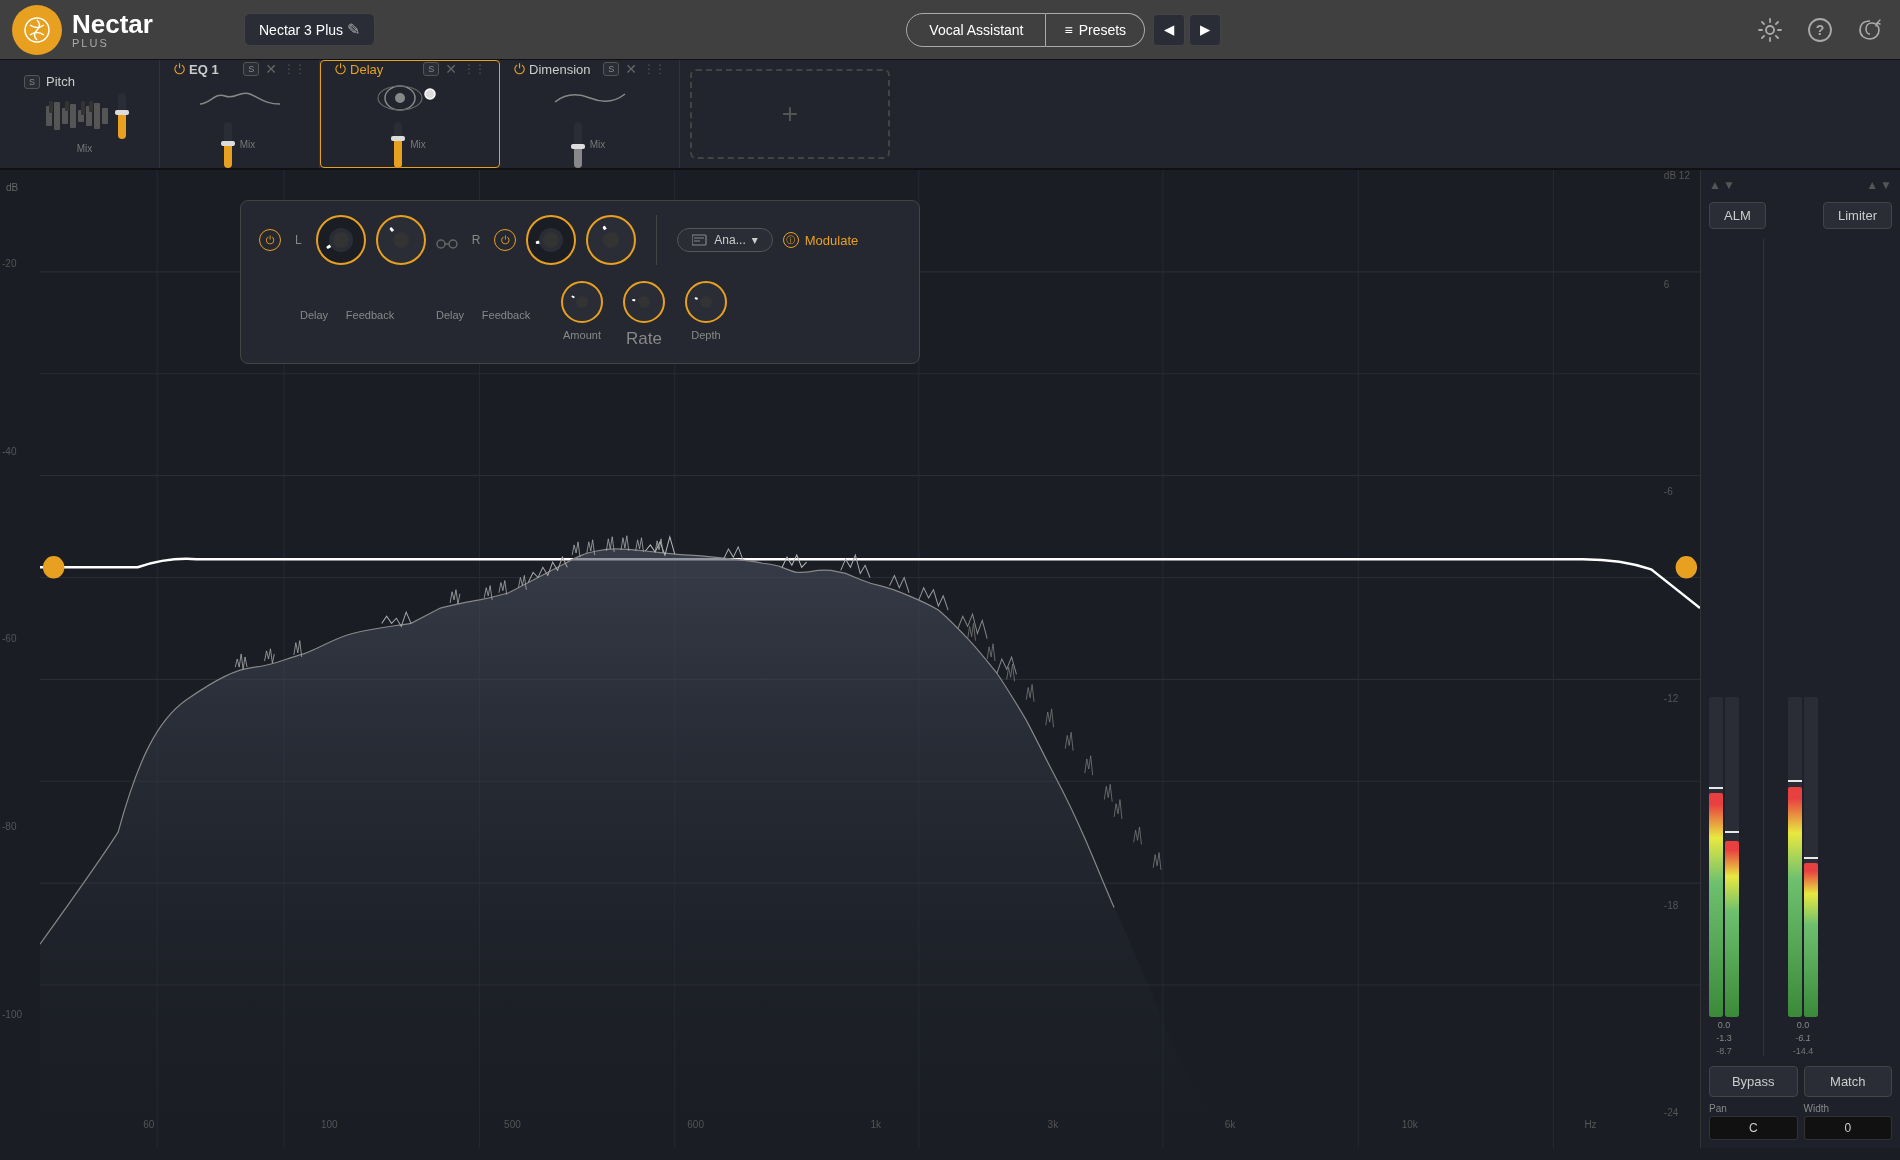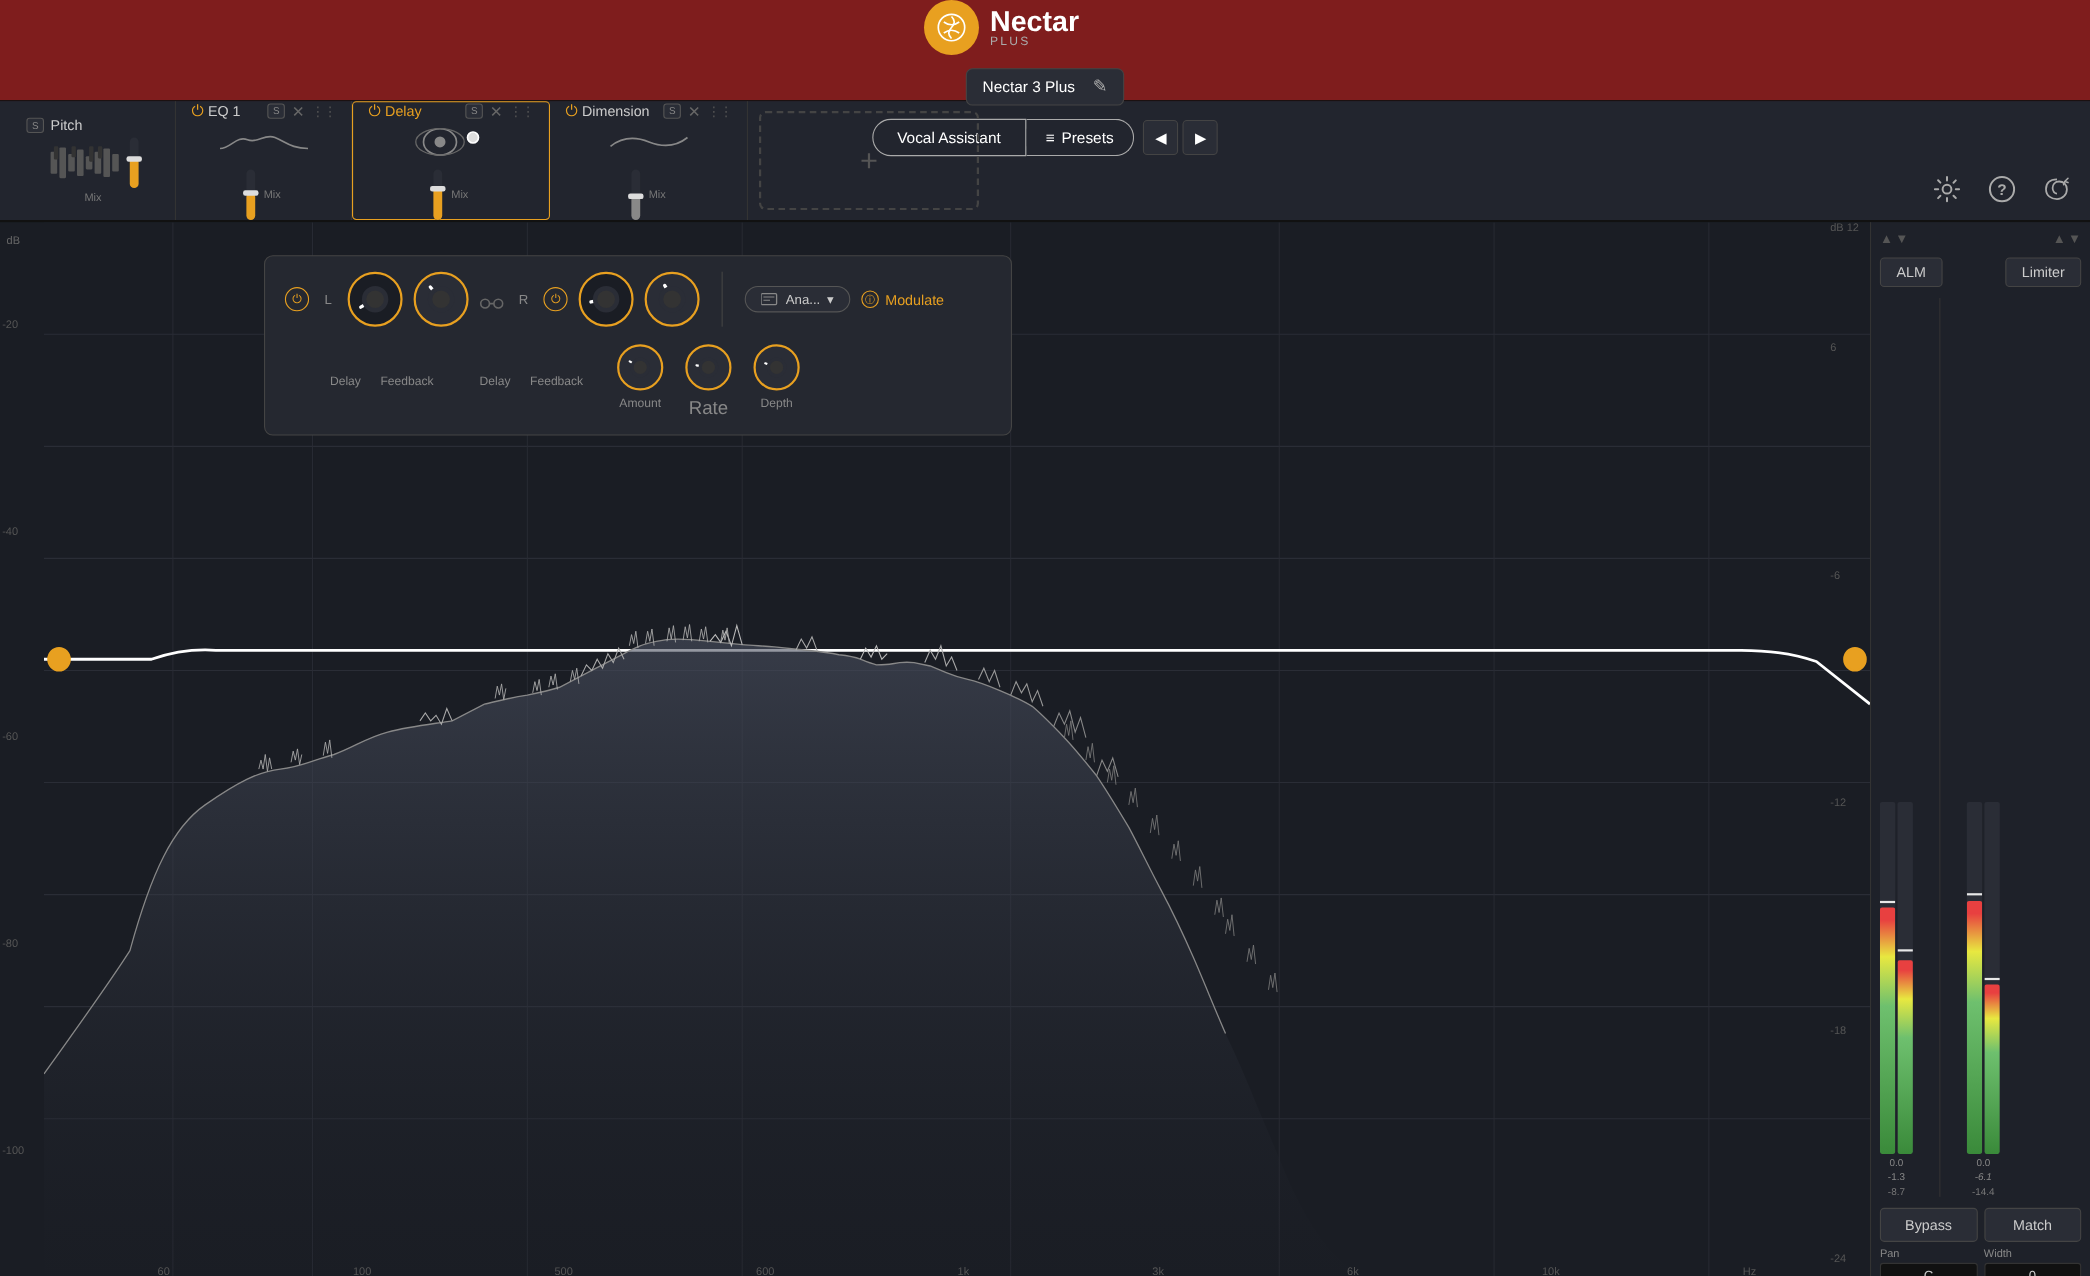--- a/index.html
+++ b/index.html
@@ -7,28 +7,27 @@
       background: #1a1d24;
       font-family: 'Arial', sans-serif;
       width: 1900px;
       height: 1160px;
       overflow: hidden;
       color: #ccc;
     }
 
     
     .top-bar {
-      background: #7f1d1d;
-      height: 92px;
+      background: #404040;
+      height: 60px;
       display: flex;
       align-items: center;
       padding: 0 12px;
       gap: 12px;
       border-bottom: 1px solid #111;
-      flex-direction: column;
     }
     .logo-area {
       display: flex;
       align-items: center;
       gap: 10px;
       width: 220px;
     }
     .logo-circle {
       width: 50px; height: 50px;
       background: #e8a020;
@@ -42,21 +41,21 @@
     .app-name-main { font-size: 26px; font-weight: bold; color: #fff; line-height: 1; }
     .app-name-sub { font-size: 11px; color: #aaa; letter-spacing: 2px; }
     .preset-name-btn {
       background: #2a2d36;
       border: 1px solid #444;
       border-radius: 6px;
       color: #fff;
       padding: 6px 14px;
       font-size: 14px;
       cursor: pointer;
-      display: flex; align-items: center; gap: 16px;
+      display: flex; align-items: center; gap: 4px;
     }
     .pencil-icon { color: #aaa; font-size: 16px; }
     .center-controls {
       flex: 1;
       display: flex; align-items: center; justify-content: center; gap: 0;
     }
     .vocal-assistant-btn {
       background: transparent;
       border: 1.5px solid #aaa;
       border-radius: 20px 0 0 20px;
@@ -428,21 +427,21 @@
         </div>
       </div>
     </div>
     <div class="mix-label">Mix</div>
   </div>
 
   <div class="module" style="min-width:160px;">
     <div class="module-top" style="justify-content:space-between;">
       <div style="display:flex;align-items:center;gap:4px;">
         <span style="color:#e8a020;font-size:14px;">⏻</span>
-        <span style="font-size:13px;color:#ccc;">EQ 1</span>
+        <span style="font-size:13px;color:#ccc;font-weight:bold;">EQ 1</span>
       </div>
       <div style="display:flex;gap:6px;align-items:center;">
         <span class="s-badge">S</span>
         <span class="x-badge">✕</span>
         <span class="dots-badge">⋮⋮</span>
       </div>
     </div>
     <div style="margin:4px 0;">
       <svg width="80" height="32" viewBox="0 0 80 32">
         <path d="M0 22 C10 22 15 10 25 14 C35 18 40 8 50 12 C60 16 65 22 80 22" fill="none" stroke="#888" stroke-width="1.5"></path>

